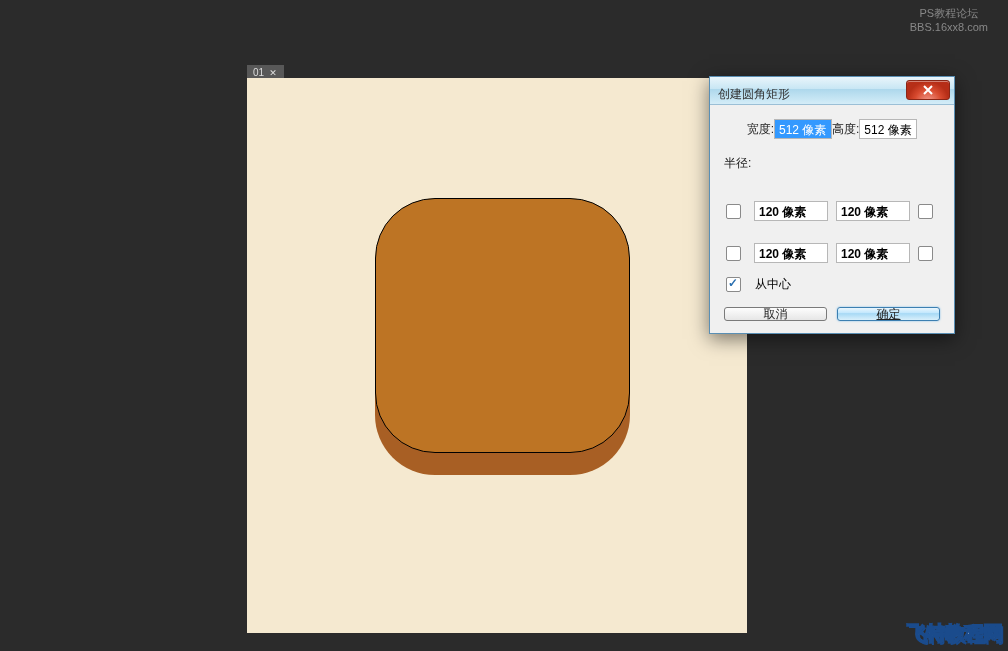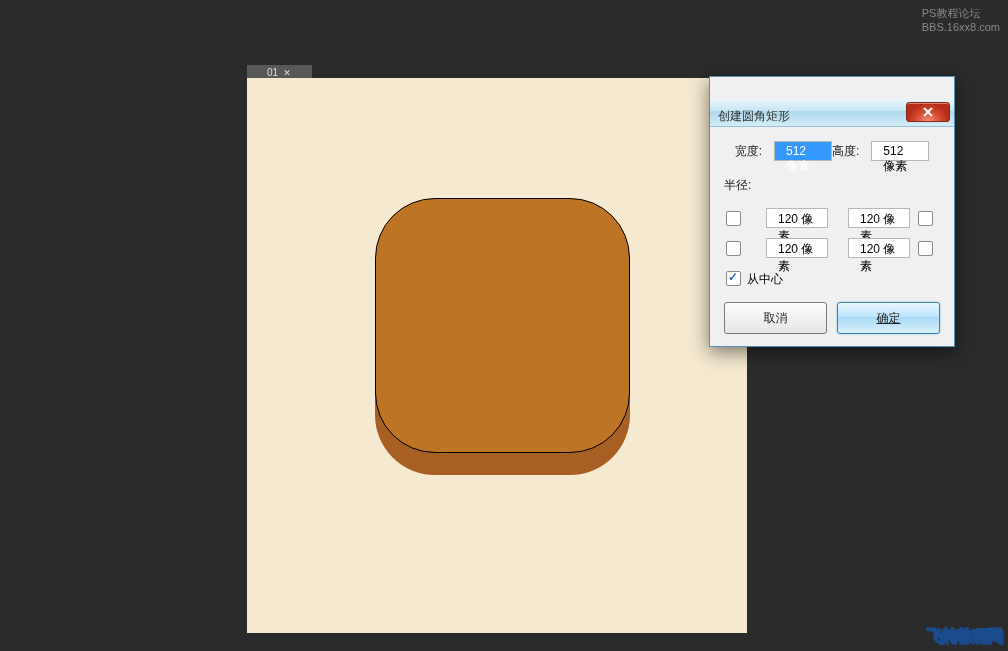--- a/index.html
+++ b/index.html
@@ -8,34 +8,34 @@
       height: 651px;
       background: #2b2b2b;
       font-family: "Microsoft YaHei", "SimSun", sans-serif;
       font-size: 12px;
       position: relative;
       overflow: hidden;
     }
     .watermark-top {
       position: absolute;
       top: 6px;
-      right: 8px;
-      text-align: left;
+      right: 20px;
+      text-align: center;
       color: #888;
       font-size: 11px;
       line-height: 14px;
     }
     .canvas-tab {
       position: absolute;
       left: 247px;
       top: 65px;
       background: #585858;
       color: #ddd;
       font-size: 10px;
-      padding: 2px 20px;
+      padding: 2px 6px;
       display: flex;
       gap: 4px;
       align-items: center;
     }
     .canvas-tab .tab-close {
       width: 10px; height: 10px;
       display: inline-flex; align-items: center; justify-content: center;
       font-size: 9px;
     }
     .canvas-area {
@@ -77,21 +77,20 @@
       box-shadow: 0 5px 18px rgba(0,0,0,.5);
     }
     .titlebar {
       height: 28px;
       background: linear-gradient(#e9f5fb, #c7e6f4 45%, #aed8ec 46%, #d4edf8);
       border-bottom: 1px solid #9bbfd6;
       display: flex;
       align-items: center;
       padding: 7px 4px 0 8px;
       position: relative;
-      margin-top: 22px;
     }
     .titlebar .title {
       color: #333;
       font-size: 12px;
     }
     .close-btn {
       position: absolute;
       right: 4px;
       top: 3px;
       width: 44px;
@@ -114,64 +113,65 @@
       gap: 0;
       align-items: center;
       margin-bottom: 16px;
       justify-content: center;
     }
     .lbl { color: #222; }
     .txt {
       background: #fff;
       border: 1px solid #b7b7b7;
       font-size: 12px;
-      padding: 2px 11px;
+      padding: 2px 4px;
       height: 20px;
-      margin-left: 12px;
     }
     .txt.sel { background: #3399ff; color: #fff; }
-    .radius-title { margin-bottom: 11px; color: #222; }
+    .radius-title { margin-bottom: 26px; color: #222; }
     .radius-grid {
       display: grid;
       grid-template-columns: 20px 74px 74px 20px;
       grid-template-rows: 26px 26px;
-      gap: 4px 8px;
+      gap: 16px 8px;
       align-items: center;
       justify-content: center;
       margin-bottom: 10px;
+      font-weight: bold;
     }
     .chk-box {
       width: 15px;
       height: 15px;
       background: #fff;
       border: 1px solid #8a8a8a;
       border-radius: 2px;
     }
     .center-row {
       display: flex;
-      gap: 6px;
+      align-items: center;
+      gap: 14px;
       margin: 6px 0 14px 2px;
     }
     .chk-box.checked::after {
       content: "✓";
       color: #2a6fb0;
       font-size: 12px;
       font-weight: bold;
       position: relative;
       top: -2px;
       left: 1px;
     }
     .btn-row {
       display: flex;
       gap: 10px;
       justify-content: center;
     }
     .dlg-btn {
       width: 104px;
-      height: 32px;
+      height: 14px;
       border: 1px solid #7a7a7a;
       border-radius: 3px;
       background: linear-gradient(#fdfdfd, #e6e6e6);
       display: flex;
       align-items: center;
       justify-content: center;
       font-size: 12px;
       color: #222;
     }
     .dlg-btn.primary {
@@ -190,21 +190,21 @@
     .wm-logo {
       font-family: "Arial Black", Arial, sans-serif;
       font-weight: 900;
       font-size: 24px;
       color: #fff;
       -webkit-text-stroke: 2px #1a4b8c;
       text-shadow: 2px 2px 0 #1a4b8c;
       letter-spacing: -1px;
     }
     .wm-logo .cn {
-      font-size: 16px;
+      font-size: 20px;
       display: block;
       -webkit-text-stroke: 1.5px #1a4b8c;
     }
   </style>
 </head>
 <body>
 
 <div class="watermark-top">
   <div>PS教程论坛</div>
   <div>BBS.16xx8.com</div>

